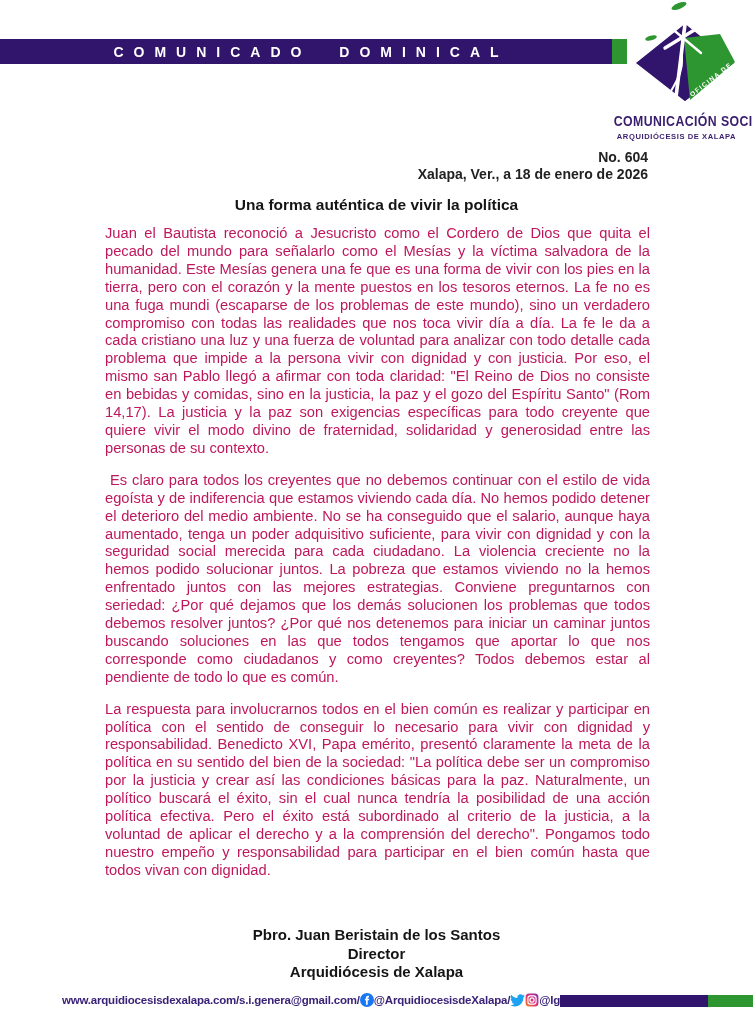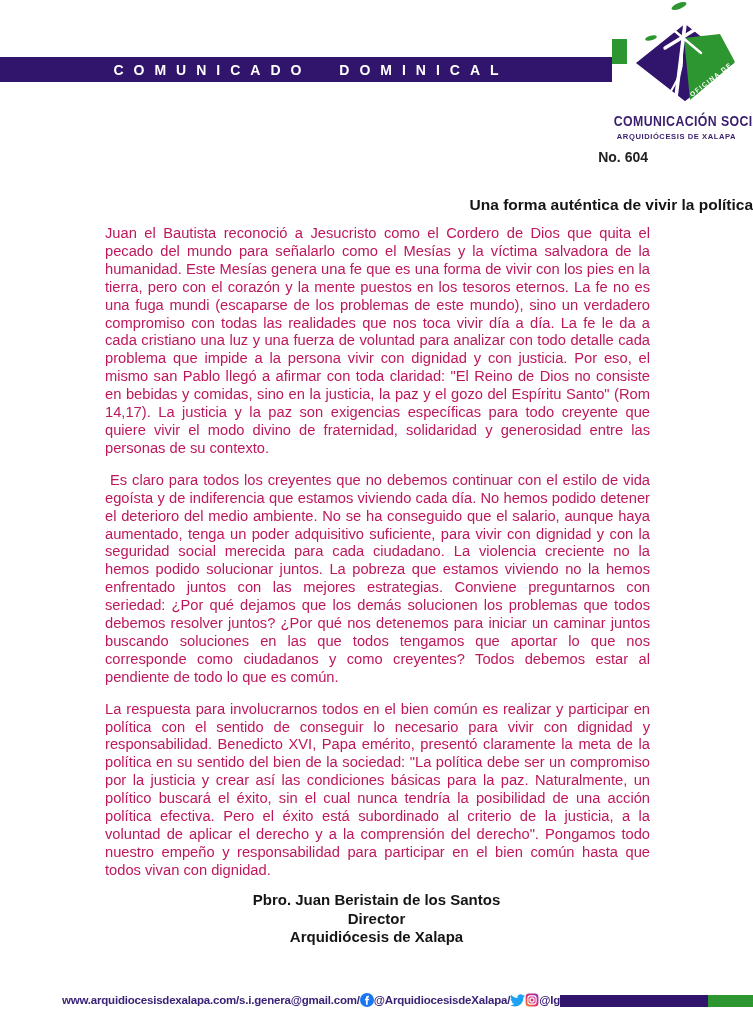--- a/index.html
+++ b/index.html
@@ -8,21 +8,21 @@
     width:753px;height:1024px;
     background:#ffffff;
     font-family:"Liberation Sans","DejaVu Sans",sans-serif;
     color:#1e1e1e;
     overflow:hidden;
   }
   
   .banner{
     position:absolute;left:0;top:39px;width:612px;height:25px;
     background:#31146B;
-    display:flex;align-items:center;justify-content:center;margin-top:18px;
+    display:flex;align-items:center;justify-content:center;
   }
   .banner-text{
     color:#ffffff;font-weight:bold;font-size:14px;
     letter-spacing:10px;word-spacing:14px;white-space:nowrap;
     padding-left:10px;
   }
   .banner-accent{
     position:absolute;left:612px;top:39px;width:15px;height:25px;
     background:#2E9630;
   }
@@ -41,32 +41,32 @@
     white-space:nowrap;letter-spacing:0.6px;
   }
   
   .doc-meta{
     position:absolute;right:105px;top:149px;
     text-align:right;font-size:14px;line-height:17px;color:#222;font-weight:bold;
   }
   
   .doc-title{
     position:absolute;left:0;top:196px;width:753px;margin:0;
-    text-align:right;font-size:15.5px;font-weight:bold;color:#151515;
+    text-align:center;font-size:15.5px;font-weight:bold;color:#151515;
   }
   
   .body-text{
     position:absolute;left:105px;top:225px;width:545px;
     font-size:14.7px;line-height:17.9px;color:#be185d;
   }
   .body-text p{margin:0 0 14px 0;text-align:justify;}
   .body-text p.indent-sm{text-indent:5px;}
   
   .signature{
-    position:absolute;left:0;top:891px;width:753px;
+    position:absolute;left:0;top:926px;width:753px;
     text-align:center;font-weight:bold;font-size:15px;line-height:18.6px;
     color:#151515;
   }
   
   .footer-text{
     position:absolute;left:62px;top:991px;height:18px;
     display:flex;align-items:center;gap:0;
     font-size:11.5px;font-weight:bold;color:#3A2277;
     letter-spacing:-0.2px;white-space:nowrap;
   }
@@ -105,20 +105,21 @@
     <ellipse cx="59" cy="6" rx="8" ry="3" fill="#2E9630" transform="rotate(-22 59 6)"></ellipse>
     <ellipse cx="31" cy="38" rx="6" ry="2.4" fill="#2E9630" transform="rotate(-15 31 38)"></ellipse>
 
     <text transform="translate(72,97) rotate(-38)" font-size="6.5" font-weight="bold" fill="#ffffff" letter-spacing="1.4" font-family="Liberation Sans, DejaVu Sans, sans-serif">OFICINA DE</text>
   </svg>
   <div class="org-name">COMUNICACIÓN SOCIAL</div>
   <div class="org-sub">ARQUIDIÓCESIS DE XALAPA</div>
 
   <div class="doc-meta">
     <div>No. 604</div>
+    <div>Xalapa, Ver., a 18 de enero de 2026</div>
   </div>
 
   <h1 class="doc-title">Una forma auténtica de vivir la política</h1>
 
   <div class="body-text">
     <p>Juan el Bautista reconoció a Jesucristo como el Cordero de Dios que quita el pecado del mundo para señalarlo como el Mesías y la víctima salvadora de la humanidad. Este Mesías genera una fe que es una forma de vivir con los pies en la tierra, pero con el corazón y la mente puestos en los tesoros eternos. La fe no es una fuga mundi (escaparse de los problemas de este mundo), sino un verdadero compromiso con todas las realidades que nos toca vivir día a día. La fe le da a cada cristiano una luz y una fuerza de voluntad para analizar con todo detalle cada problema que impide a la persona vivir con dignidad y con justicia. Por eso, el mismo san Pablo llegó a afirmar con toda claridad: "El Reino de Dios no consiste en bebidas y comidas, sino en la justicia, la paz y el gozo del Espíritu Santo" (Rom 14,17). La justicia y la paz son exigencias específicas para todo creyente que quiere vivir el modo divino de fraternidad, solidaridad y generosidad entre las personas de su contexto.</p>
     <p class="indent-sm">Es claro para todos los creyentes que no debemos continuar con el estilo de vida egoísta y de indiferencia que estamos viviendo cada día. No hemos podido detener el deterioro del medio ambiente. No se ha conseguido que el salario, aunque haya aumentado, tenga un poder adquisitivo suficiente, para vivir con dignidad y con la seguridad social merecida para cada ciudadano. La violencia creciente no la hemos podido solucionar juntos. La pobreza que estamos viviendo no la hemos enfrentado juntos con las mejores estrategias. Conviene preguntarnos con seriedad: ¿Por qué dejamos que los demás solucionen los problemas que todos debemos resolver juntos? ¿Por qué nos detenemos para iniciar un caminar juntos buscando soluciones en las que todos tengamos que aportar lo que nos corresponde como ciudadanos y como creyentes? Todos debemos estar al pendiente de todo lo que es común.</p>
     <p>La respuesta para involucrarnos todos en el bien común es realizar y participar en política con el sentido de conseguir lo necesario para vivir con dignidad y responsabilidad. Benedicto XVI, Papa emérito, presentó claramente la meta de la política en su sentido del bien de la sociedad: "La política debe ser un compromiso por la justicia y crear así las condiciones básicas para la paz. Naturalmente, un político buscará el éxito, sin el cual nunca tendría la posibilidad de una acción política efectiva. Pero el éxito está subordinado al criterio de la justicia, a la voluntad de aplicar el derecho y a la comprensión del derecho". Pongamos todo nuestro empeño y responsabilidad para participar en el bien común hasta que todos vivan con dignidad.</p>
   </div>
 

